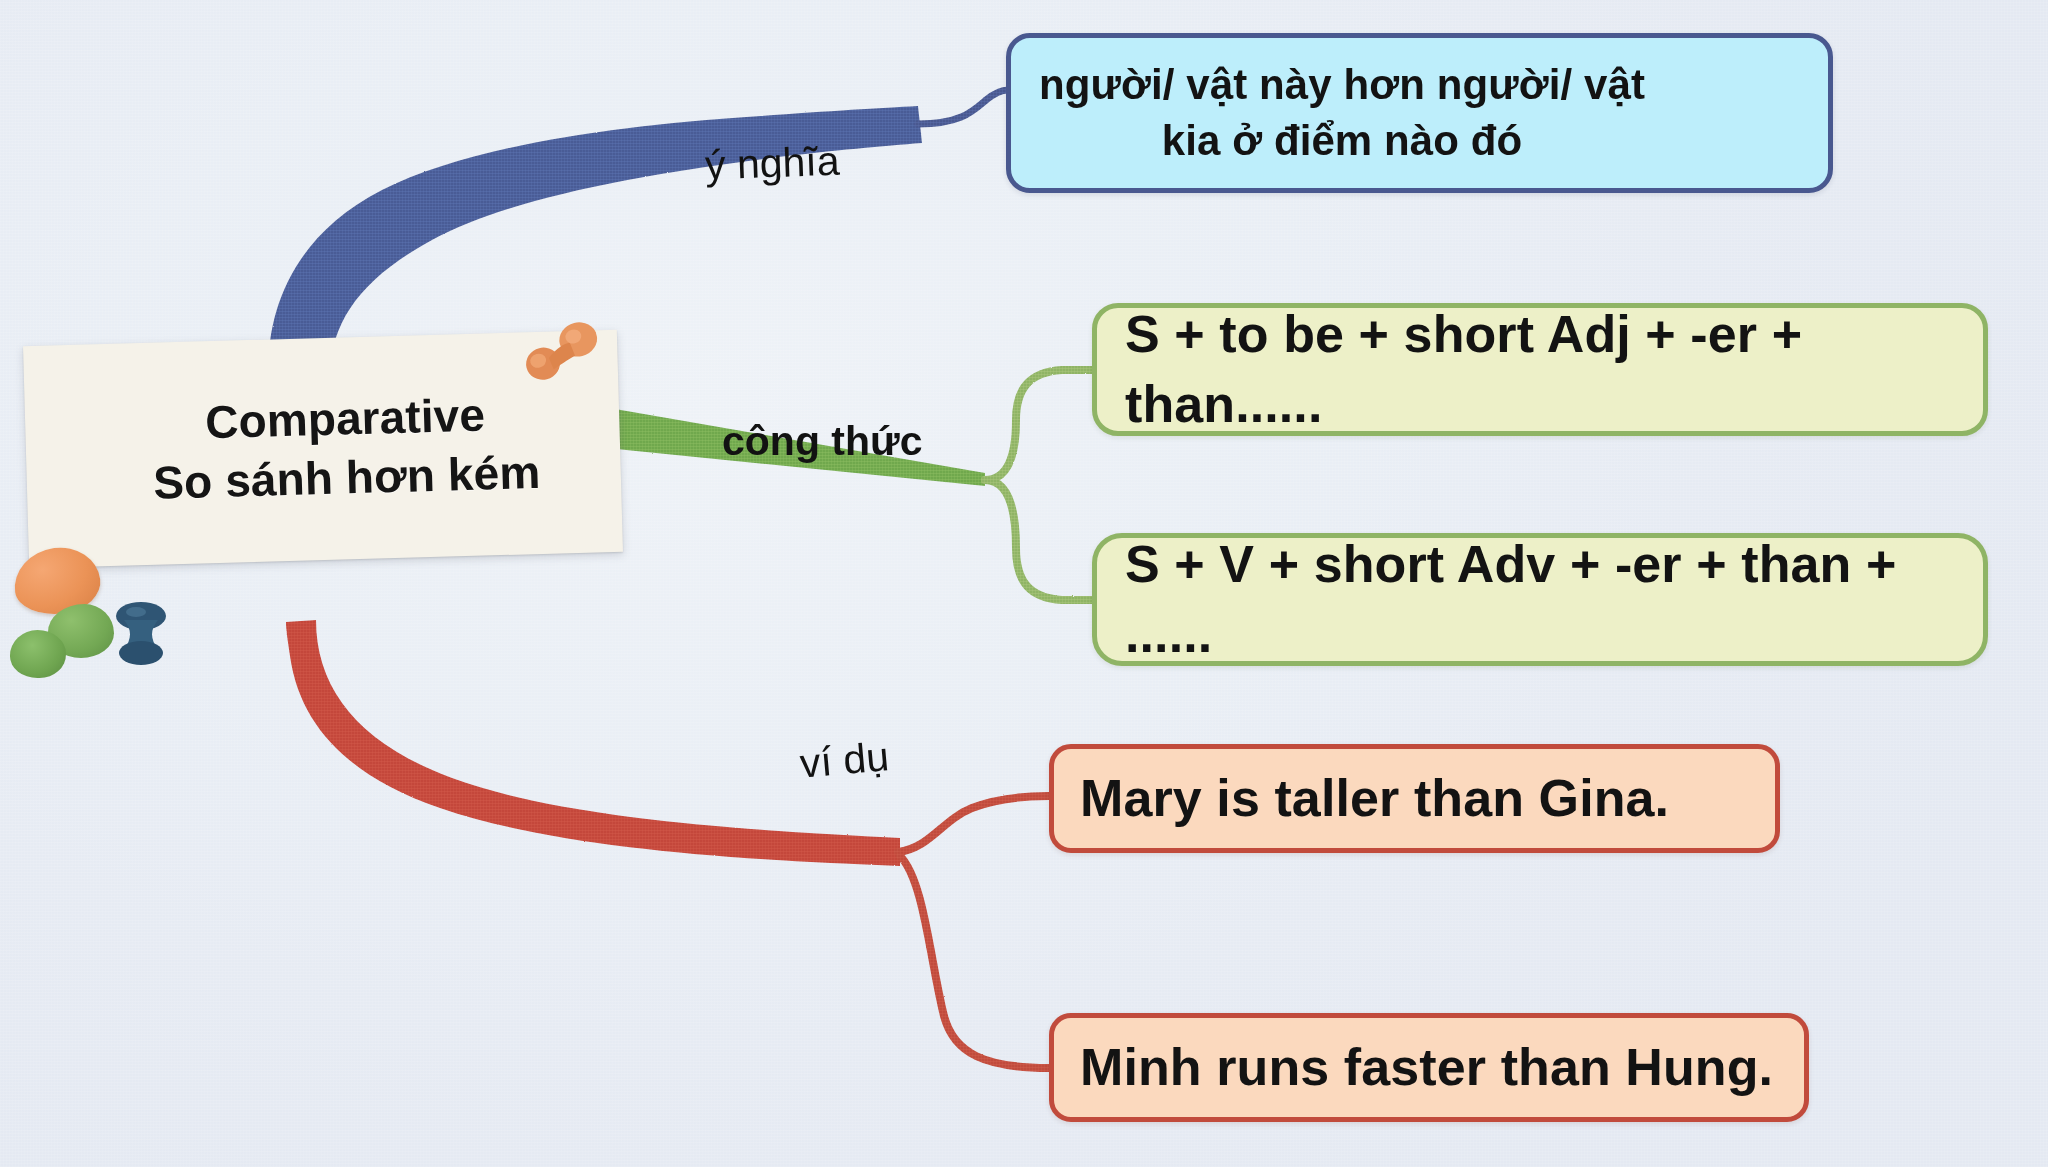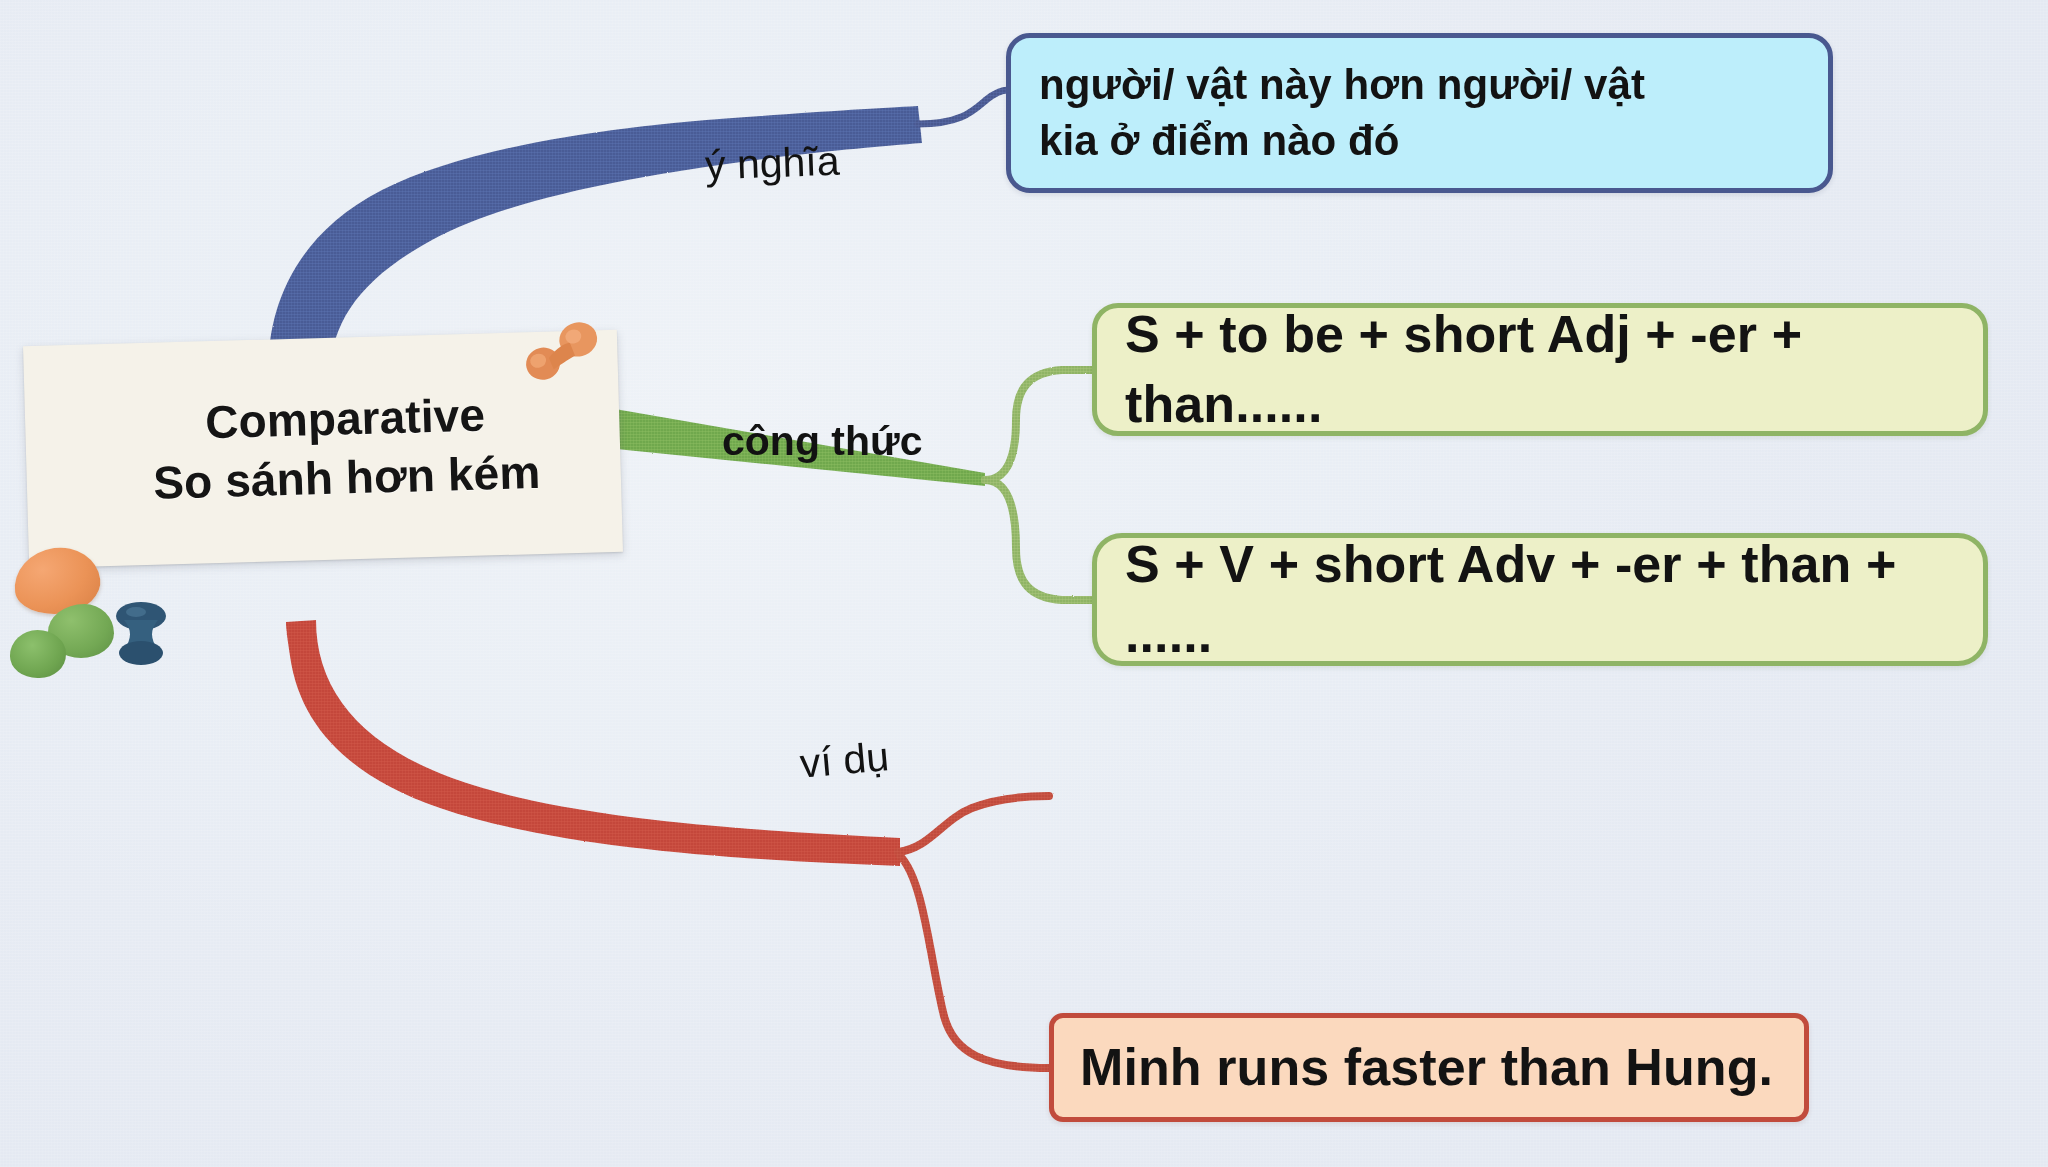--- a/index.html
+++ b/index.html
@@ -83,21 +83,21 @@
     left: 1006px;
     top: 33px;
     width: 827px;
     height: 160px;
     background: #bdeefb;
     border: 5px solid #49588f;
     border-radius: 24px;
     padding: 10px 28px;
     box-shadow: 0 2px 5px rgba(40,50,80,.12);
   }
-  #leaf-meaning .txt { font-size: 42px; }
+  #leaf-meaning .txt { font-size: 42px; text-align: center; }
 
   #leaf-formula-1 {
     left: 1092px;
     top: 303px;
     width: 896px;
     height: 133px;
     background: #edf0c8;
     border: 5px solid #8fb465;
     border-radius: 26px;
     padding: 0 28px;
@@ -126,21 +126,21 @@
     padding: 0 26px;
     box-shadow: 0 2px 5px rgba(100,50,40,.12);
   }
   #leaf-example-2 {
     left: 1049px;
     top: 1013px;
     width: 760px;
     height: 109px;
     background: #fbd9be;
     border: 5px solid #c14b3c;
-    border-radius: 14px;
+    border-radius: 22px;
     padding: 0 26px;
     box-shadow: 0 2px 5px rgba(100,50,40,.12);
   }
 
   
   .branch-label {
     position: absolute;
     font-size: 41px;
     color: #121212;
     white-space: nowrap;
@@ -260,20 +260,23 @@
   </div>
 
   <div class="leaf" id="leaf-formula-1">
     <div class="txt">S + to be + short Adj + -er + than......</div>
   </div>
 
   <div class="leaf" id="leaf-formula-2">
     <div class="txt">S + V + short Adv + -er + than + ......</div>
   </div>
 
+  <div class="leaf" id="leaf-example-1">
+    <div class="txt">Mary is taller than Gina.</div>
+  </div>
 
   <div class="leaf" id="leaf-example-2">
     <div class="txt">Minh runs faster than Hung.</div>
   </div>
 
   <div class="branch-label" id="label-meaning">ý nghĩa</div>
   <div class="branch-label" id="label-formula">công thức</div>
   <div class="branch-label" id="label-example">ví dụ</div>
 
   <svg class="deco" id="pin-top-right" viewBox="0 0 78 56" xmlns="http://www.w3.org/2000/svg">

